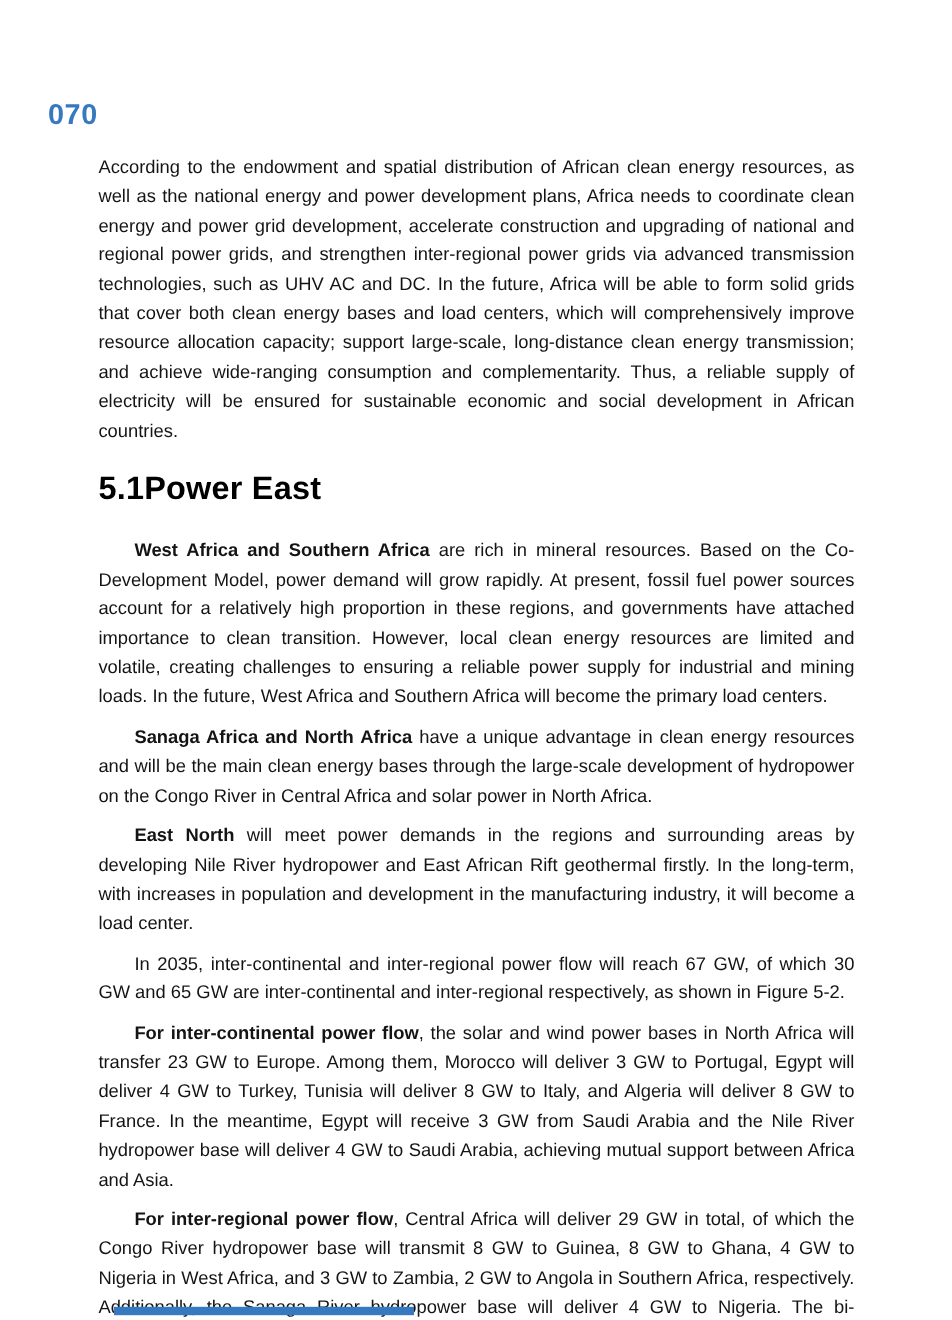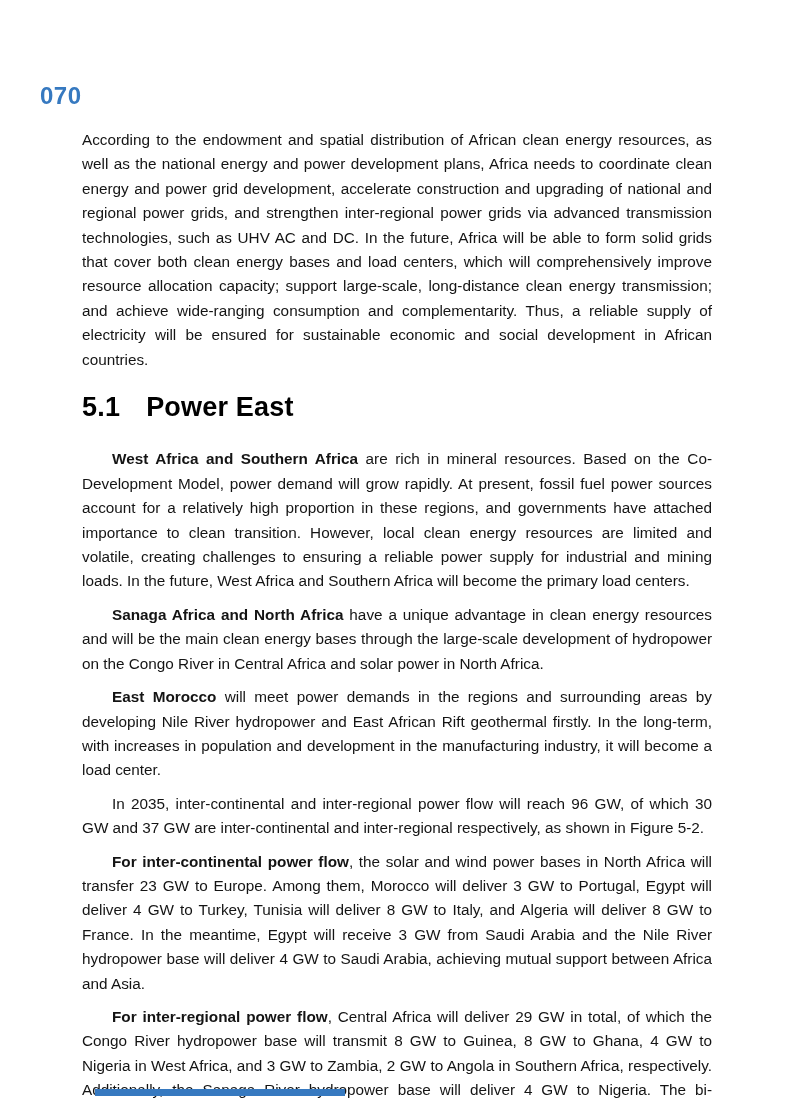--- a/index.html
+++ b/index.html
@@ -41,21 +41,21 @@
   .section-heading {
     font-family: "Liberation Sans", sans-serif;
     font-weight: 700;
     font-size: 27px;
     line-height: 1.2;
     color: #000000;
     margin-top: 19px;
     margin-bottom: 24px;
     letter-spacing: 0.2px;
   }
-  .section-heading .section-number { margin-right: 26px; }
+  .section-heading .section-number { }
   .footer-accent-bar {
     position: absolute;
     left: 95px;
     top: 1089px;
     width: 250px;
     height: 7px;
     background: var(--accent, #3679c0);
   }
 </style>
 </head>
@@ -69,21 +69,21 @@
       <p class="body-para"><span>According to the endowment and spatial distribution of African clean energy resources, as well as the national energy and power development plans, Africa needs to coordinate clean energy and power grid development, accelerate construction and upgrading of national and regional power grids, and strengthen inter-regional power grids via advanced transmission technologies, such as UHV AC and DC. In the future, Africa will be able to form solid grids that cover both clean energy bases and load centers, which will comprehensively improve resource allocation capacity; support large-scale, long-distance clean energy transmission; and achieve wide-ranging consumption and complementarity. Thus, a reliable supply of electricity will be ensured for sustainable economic and social development in African countries.</span></p>
     </div>
 
   <h1 class="section-heading">
     <span class="section-number">5.1</span><span class="section-title">Power East</span>
   </h1>
 
   <div id="body-container">
       <p class="body-para indent"><b>West Africa and Southern Africa</b><span> are rich in mineral resources. Based on the Co-Development Model, power demand will grow rapidly. At present, fossil fuel power sources account for a relatively high proportion in these regions, and governments have attached importance to clean transition. However, local clean energy resources are limited and volatile, creating challenges to ensuring a reliable power supply for industrial and mining loads. In the future, West Africa and Southern Africa will become the primary load centers.</span></p>
       <p class="body-para indent"><b>Sanaga Africa and North Africa</b><span> have a unique advantage in clean energy resources and will be the main clean energy bases through the large-scale development of hydropower on the Congo River in Central Africa and solar power in North Africa.</span></p>
-      <p class="body-para indent"><b>East Morocco</b><span> will meet power demands in the regions and surrounding areas by developing Nile River hydropower and East African Rift geothermal firstly. In the long-term, with increases in population and development in the manufacturing industry, it will become a load center.</span></p>
-      <p class="body-para indent"><span>In 2035, inter-continental and inter-regional power flow will reach 96 GW, of which 30 GW and 37 GW are inter-continental and inter-regional respectively, as shown in Figure 5-2.</span></p>
+      <p class="body-para indent"><b>East North</b><span> will meet power demands in the regions and surrounding areas by developing Nile River hydropower and East African Rift geothermal firstly. In the long-term, with increases in population and development in the manufacturing industry, it will become a load center.</span></p>
+      <p class="body-para indent"><span>In 2035, inter-continental and inter-regional power flow will reach 67 GW, of which 30 GW and 65 GW are inter-continental and inter-regional respectively, as shown in Figure 5-2.</span></p>
       <p class="body-para indent"><b>For inter-continental power flow</b><span>, the solar and wind power bases in North Africa will transfer 23 GW to Europe. Among them, Morocco will deliver 3 GW to Portugal, Egypt will deliver 4 GW to Turkey, Tunisia will deliver 8 GW to Italy, and Algeria will deliver 8 GW to France. In the meantime, Egypt will receive 3 GW from Saudi Arabia and the Nile River hydropower base will deliver 4 GW to Saudi Arabia, achieving mutual support between Africa and Asia.</span></p>
       <p class="body-para indent"><b>For inter-regional power flow</b><span>, Central Africa will deliver 29 GW in total, of which the Congo River hydropower base will transmit 8 GW to Guinea, 8 GW to Ghana, 4 GW to Nigeria in West Africa, and 3 GW to Zambia, 2 GW to Angola in Southern Africa, respectively. Additionally, the Sanaga River hydropower base will deliver 4 GW to Nigeria. The bi-directional power flow between East Africa and Southern Africa will be 8 GW, realizing mutual complementation between Nile River and Zambezi River hydropower.</span></p>
     </div>
 
 </div>
 
 <div class="footer-accent-bar"></div>
 
 </body></html>

